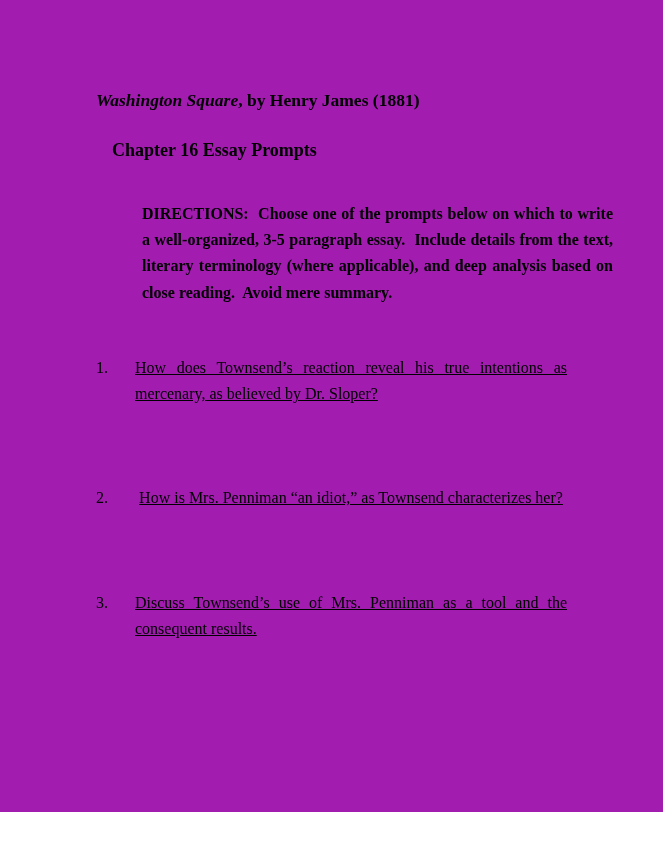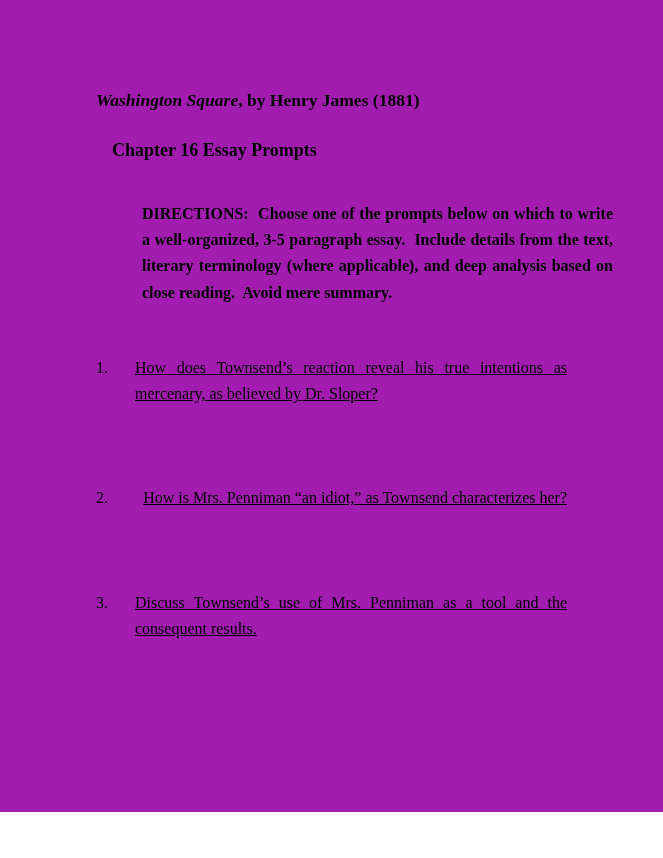--- a/index.html
+++ b/index.html
@@ -100,21 +100,21 @@
     width: 30px;
     text-align: left;
     font-weight: normal;
   }
   .prompt-item .prompt-text {
     display: block;
     text-decoration: underline;
   }
   
   .prompt-item.single-line .prompt-text {
-    text-align: right;
+    text-align: center;
   }
 </style>
 </head>
 <body>
 
 <div class="page">
   <div class="content">
 
     <h1 class="doc-title"><span class="work-title">Washington Square</span><span class="title-rest">, by Henry James (1881)</span></h1>
 

